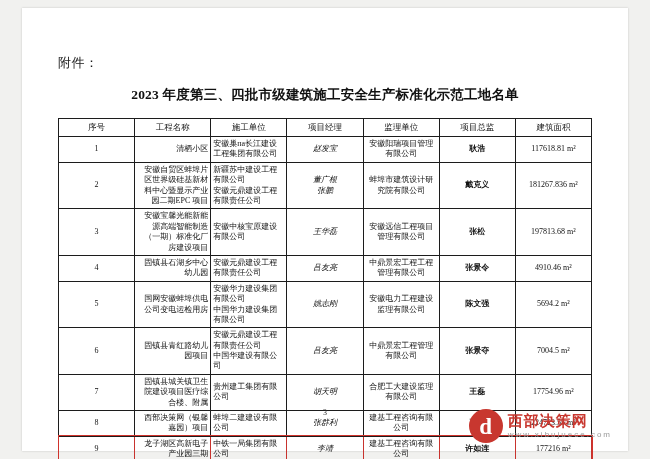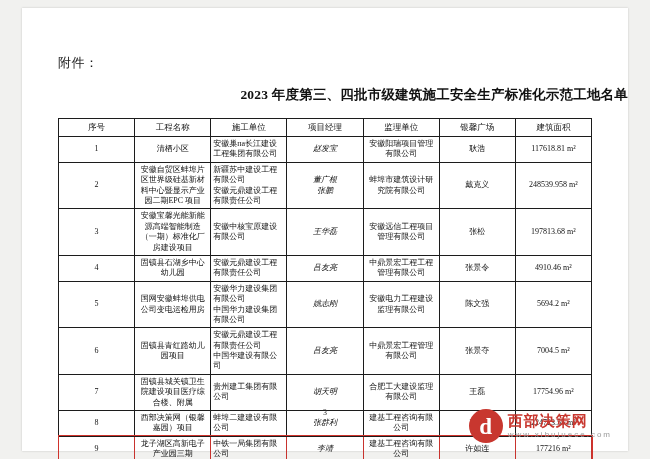--- a/index.html
+++ b/index.html
@@ -30,21 +30,21 @@
     font-size: 13px;
     color: #1b1b1b;
     letter-spacing: 0.5px;
     font-family: "Liberation Serif", serif;
   }
   .doc-title {
     position: absolute;
     left: 0;
     right: 0;
     top: 78px;
-    text-align: right;
+    text-align: center;
     font-size: 13.5px;
     font-weight: bold;
     color: #111111;
     letter-spacing: 0.2px;
     font-family: "Liberation Serif", serif;
   }
   table.main {
     position: absolute;
     left: 36px;
     top: 110px;
@@ -61,25 +61,25 @@
     line-height: 1.3;
     vertical-align: middle;
   }
   table.main th {
     text-align: center;
     font-weight: normal;
     font-size: 8.5px;
     padding: 3px 4px;
   }
   td.c-idx { text-align: center; width: 22px; }
-  td.c-proj { width: 148px; text-align: center; padding-left: 3px; }
+  td.c-proj { width: 148px; text-align: right; padding-left: 3px; }
   td.c-const { width: 134px; text-align: left; padding-left: 3px; }
   td.c-pm { width: 40px; text-align: center; font-style: italic; }
   td.c-sup { width: 110px; text-align: center; padding-left: 3px; }
-  td.c-dir { width: 40px; text-align: center; }
+  td.c-dir { width: 40px; text-align: center; font-weight: bold; }
   td.c-area { width: 68px; text-align: center; margin-top: 18px; }
   tr.highlight td {
     border-color: #c8332e;
     color: #111;
   }
   tr.highlight {
     outline: 1.5px solid #d0332c;
   }
   .page-number {
     position: absolute;
@@ -141,42 +141,42 @@
   <div class="doc-title">2023 年度第三、四批市级建筑施工安全生产标准化示范工地名单</div>
 
   <table class="main">
     <thead>
       <tr>
         <th>序号</th>
         <th>工程名称</th>
         <th>施工单位</th>
         <th>项目经理</th>
         <th>监理单位</th>
-        <th>银馨广场</th>
+        <th>项目总监</th>
         <th>建筑面积</th>
       </tr>
     </thead>
     <tbody>
         <tr>
           <td class="c-idx">1</td>
           <td class="c-proj">清栖小区</td>
           <td class="c-const">安徽巢па长江建设工程集团有限公司</td>
           <td class="c-pm">赵发宝</td>
           <td class="c-sup">安徽阳瑞项目管理有限公司</td>
           <td class="c-dir">耿浩</td>
           <td class="c-area">117618.81 m²</td>
         </tr>
         <tr>
           <td class="c-idx">2</td>
           <td class="c-proj">安徽自贸区蚌埠片区世界级硅基新材料中心暨显示产业园二期EPC 项目</td>
           <td class="c-const">新疆苏中建设工程有限公司<br>安徽元鼎建设工程有限责任公司</td>
           <td class="c-pm">董广根<br>张鹏</td>
           <td class="c-sup">蚌埠市建筑设计研究院有限公司</td>
           <td class="c-dir">戴克义</td>
-          <td class="c-area">248539.958 m²</td>
+          <td class="c-area">181267.836 m²</td>
         </tr>
         <tr>
           <td class="c-idx">3</td>
           <td class="c-proj">安徽宝馨光能新能源高端智能制造（一期）标准化厂房建设项目</td>
           <td class="c-const">安徽中核宝原建设有限公司</td>
           <td class="c-pm">王华磊</td>
           <td class="c-sup">安徽远信工程项目管理有限公司</td>
           <td class="c-dir">张松</td>
           <td class="c-area">197813.68 m²</td>
         </tr>

